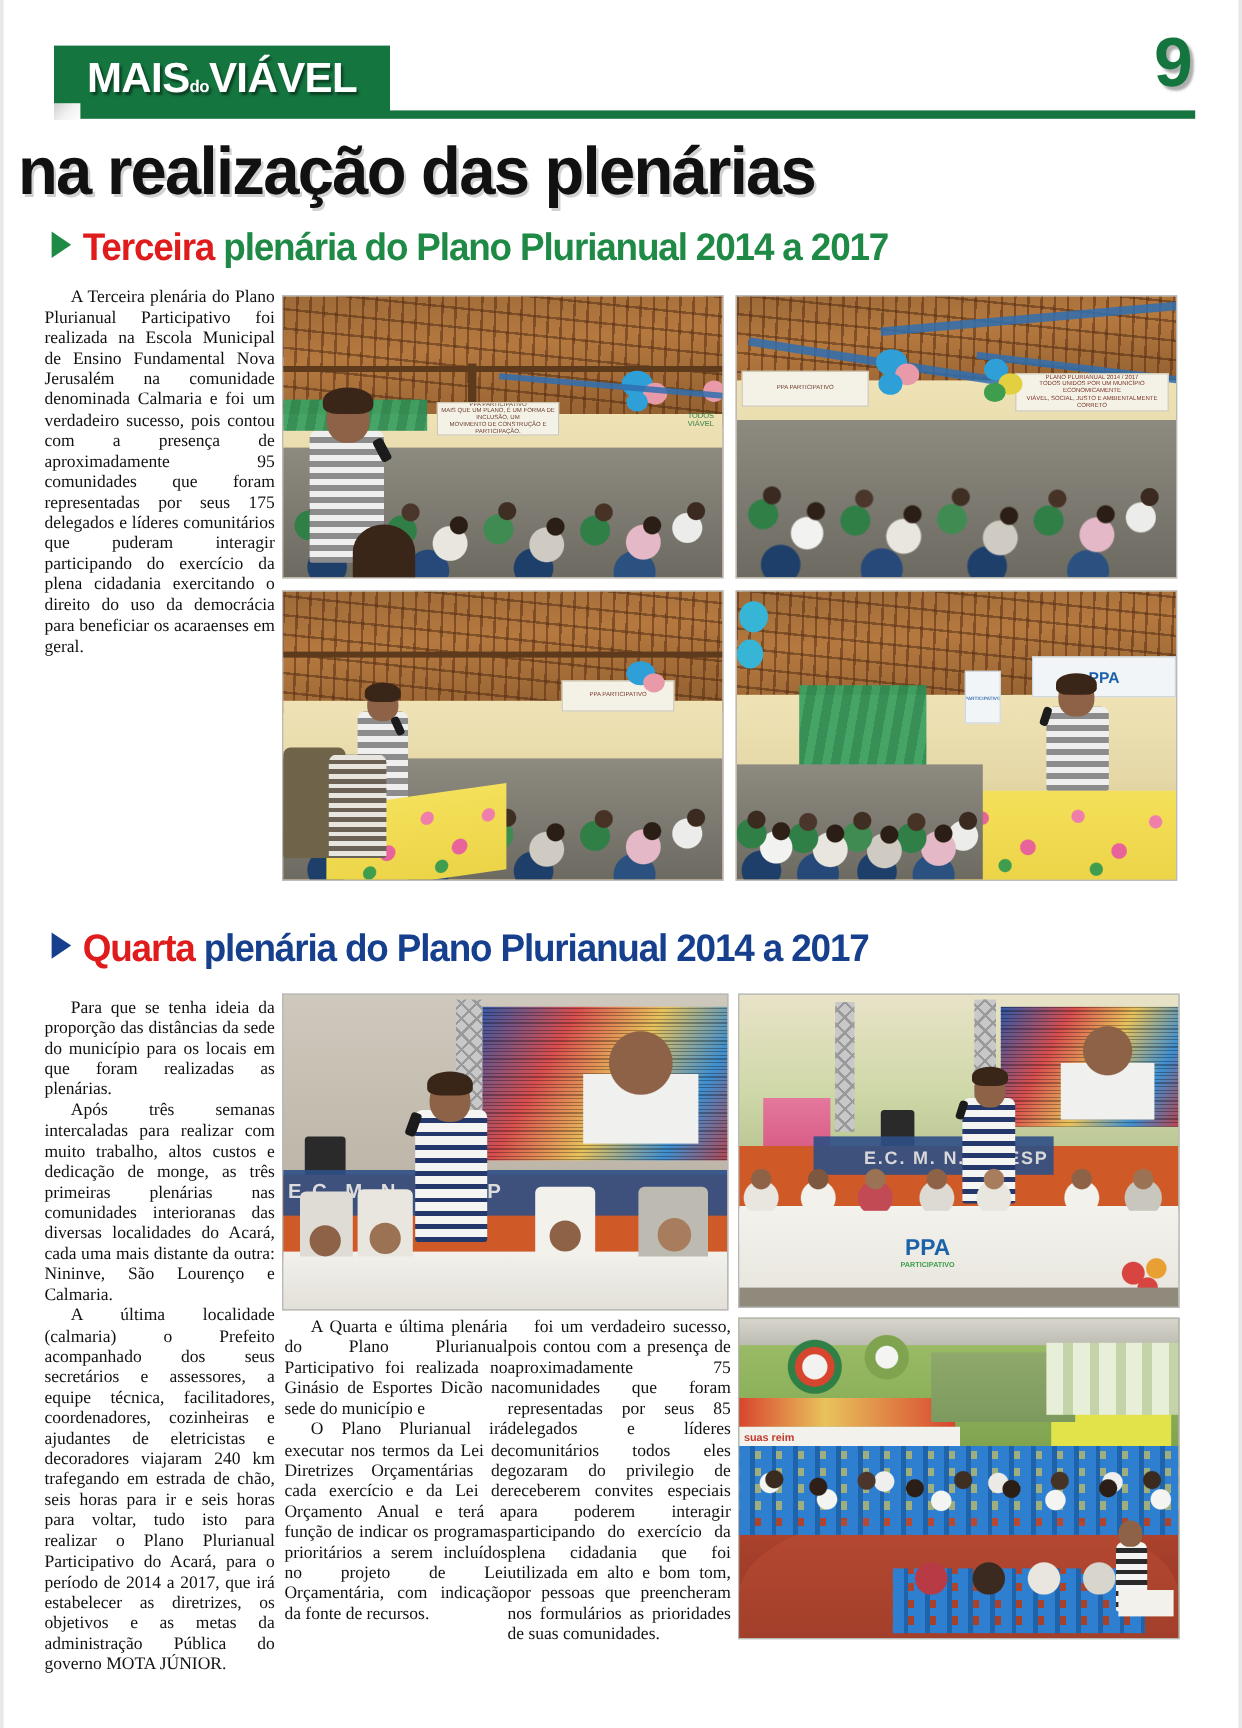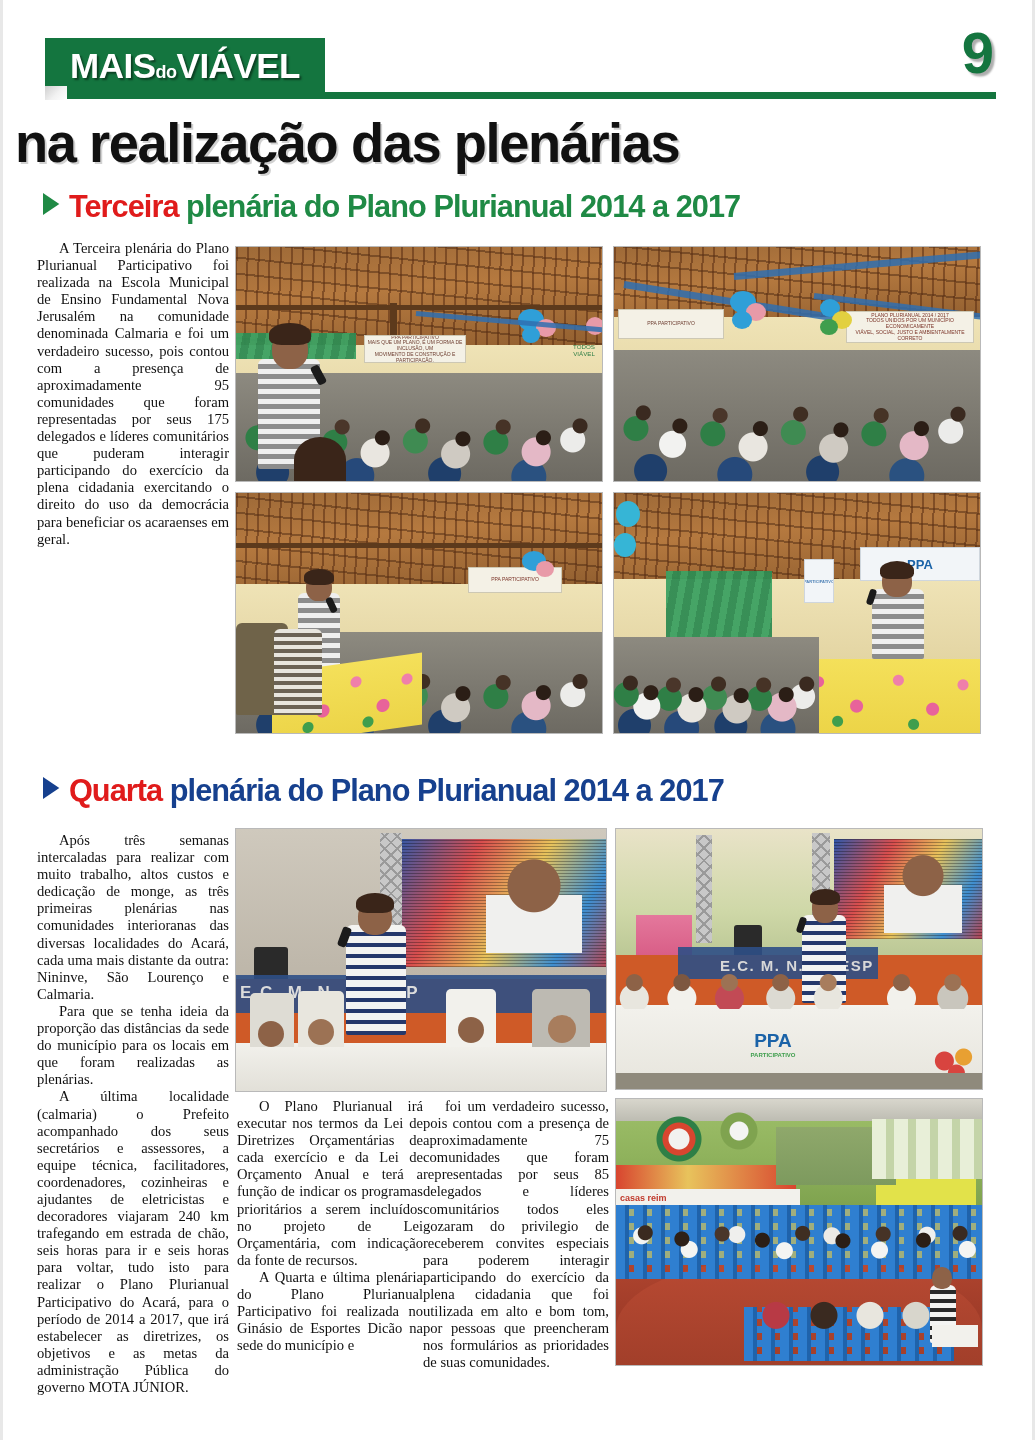--- a/index.html
+++ b/index.html
@@ -29,21 +29,21 @@
     position:absolute;left:42px;top:86px;width:22px;height:14px;
     background:linear-gradient(135deg,#cfcfcf 0%,#f2f2f2 55%,#ffffff 100%);
     z-index:3;
   }
   .logo-text{
     font-family:"Liberation Sans", sans-serif;
     font-weight:bold;color:#ffffff;font-size:35px;letter-spacing:-0.5px;
     text-shadow:2px 2px 2px rgba(0,0,0,.45);
     white-space:nowrap;
   }
-  .logo-text .small{font-size:18px;}
+  .logo-text .small{font-size:14px;}
   .edition-line{
     position:absolute;left:385px;top:60px;
     font-family:"Liberation Sans", sans-serif;
     font-size:14.5px;color:#1a1a1a;letter-spacing:-0.2px;white-space:nowrap;
   }
   .page-num{
     position:absolute;right:44px;top:24px;
     font-family:"Liberation Sans", sans-serif;
     font-weight:bold;font-size:58px;line-height:1;
     color:#14753f;text-shadow:3px 3px 2px rgba(0,0,0,.32);
@@ -348,22 +348,22 @@
     <div class="crowd" style="width:56%;height:40%;"></div>
     <div class="heads" style="width:56%;height:40%;bottom:0;"></div>
   </div>
 
   <div class="sec-head" id="sec-four">
     <span class="tri blue"></span><span class="sec-red">Quarta</span>
     <span class="sec-blue">plenária do Plano Plurianual 2014 a 2017</span>
   </div>
 
   <div class="col" id="col-b">
+    <p>Para que se tenha ideia da proporção das distâncias da sede do município para os locais em que foram realizadas as plenárias.</p>
     <p>Após três semanas intercaladas para realizar com muito trabalho, altos custos e dedicação de monge, as três primeiras plenárias nas comunidades interioranas das diversas localidades do Acará, cada uma mais distante da outra: Nininve, São Lourenço e Calmaria.</p>
-    <p>Para que se tenha ideia da proporção das distâncias da sede do município para os locais em que foram realizadas as plenárias.</p>
     <p>A última localidade (calmaria) o Prefeito acompanhado dos seus secretários e assessores, a equipe técnica, facilitadores, coordenadores, cozinheiras e ajudantes de eletricistas e decoradores viajaram 240 km trafegando em estrada de chão, seis horas para ir e seis horas para voltar, tudo isto para realizar o Plano Plurianual Participativo do Acará, para o período de 2014 a 2017, que irá estabelecer as diretrizes, os objetivos e as metas da administração Pública do governo MOTA JÚNIOR.</p>
   </div>
 
   <div class="photo" style="left:232px;top:828px;width:372px;height:264px;background:#b8b3a8;">
     <div style="position:absolute;left:0;top:0;width:100%;height:56%;background:linear-gradient(180deg,#cfc9bd 0%,#bdb6a9 100%);"></div>
     <div class="screen-led" style="left:162px;top:10px;width:210px;height:128px;"></div>
     <div style="position:absolute;left:250px;top:28px;width:96px;height:96px;background:radial-gradient(circle at 50% 30%,#8d6247 0 26px,rgba(0,0,0,0) 27px),linear-gradient(180deg,rgba(0,0,0,0) 40%,#f0f0ee 40%);"></div>
     <div class="truss" style="left:144px;top:4px;width:22px;height:140px;"></div>
     <div style="position:absolute;left:18px;top:118px;width:34px;height:56px;background:#2a2a2a;border-radius:3px;"></div>
     <div class="speaker-orange" style="left:0;top:150px;width:100%;height:70px;"></div>
@@ -420,35 +420,35 @@
       radial-gradient(circle at 31% 60%, #9c7254 0 8px, rgba(0,0,0,0) 9px),
       radial-gradient(circle at 45% 60%, #8d6247 0 8px, rgba(0,0,0,0) 9px),
       radial-gradient(circle at 58% 60%, #a87d5d 0 8px, rgba(0,0,0,0) 9px),
       radial-gradient(circle at 78% 60%, #8d6247 0 8px, rgba(0,0,0,0) 9px),
       radial-gradient(circle at 92% 60%, #9c7254 0 8px, rgba(0,0,0,0) 9px);"></div>
     <div style="position:absolute;right:4px;bottom:4px;width:48px;height:40px;background:radial-gradient(circle at 30% 40%,#d8443f 0 9px,rgba(0,0,0,0) 10px),radial-gradient(circle at 70% 30%,#e8a032 0 8px,rgba(0,0,0,0) 9px),radial-gradient(circle at 55% 70%,#d8443f 0 8px,rgba(0,0,0,0) 9px);"></div>
     <div style="position:absolute;left:0;bottom:0;width:100%;height:16px;background:#8f8a7c;"></div>
   </div>
 
   <div class="col" id="col-c">
+    <p>A Quarta e última plenária do Plano Plurianual Participativo foi realizada no Ginásio de Esportes Dicão na sede do município e</p>
     <p>O Plano Plurianual irá executar nos termos da Lei de Diretrizes Orçamentárias de cada exercício e da Lei de Orçamento Anual e terá a função de indicar os programas prioritários a serem incluídos no projeto de Lei Orçamentária, com indicação da fonte de recursos.</p>
-    <p>A Quarta e última plenária do Plano Plurianual Participativo foi realizada no Ginásio de Esportes Dicão na sede do município e</p>
   </div>
 
   <div class="col" id="col-d">
     <p>foi um verdadeiro sucesso, pois contou com a presença de aproximadamente 75 comunidades que foram representadas por seus 85 delegados e líderes comunitários todos eles gozaram do privilegio de receberem convites especiais para poderem interagir participando do exercício da plena cidadania que foi utilizada em alto e bom tom, por pessoas que preencheram nos formulários as prioridades de suas comunidades.</p>
   </div>
 
   <div class="photo" style="left:612px;top:1098px;width:368px;height:268px;background:#9fae7e;">
     <div class="gym-wall" style="height:40%;"></div>
     <div style="position:absolute;left:0;top:0;width:100%;height:22px;background:linear-gradient(180deg,#d8d6cc 0%,#bdbcb2 100%);"></div>
     <div style="position:absolute;left:28px;top:14px;width:70px;height:52px;background:radial-gradient(circle at 50% 50%,#f2f2f0 0 10px,#d8452f 11px 16px,#2f7f46 17px 22px,rgba(0,0,0,0) 23px);"></div>
     <div style="position:absolute;left:100px;top:12px;width:46px;height:40px;background:radial-gradient(circle at 50% 50%,#f4f4f2 0 9px,#7fa34f 10px 18px,rgba(0,0,0,0) 19px);"></div>
     <div style="position:absolute;left:0;top:66px;width:180px;height:24px;background:linear-gradient(90deg,#d8452f 0%,#e8c35c 40%,#d8452f 100%);"></div>
-    <div style="position:absolute;left:0;top:90px;width:180px;height:18px;background:#f2f1ec;font-family:'Liberation Sans',sans-serif;font-weight:bold;font-size:9px;color:#c0392b;padding-left:4px;line-height:18px;">casas reim</div>
+    <div style="position:absolute;left:0;top:90px;width:180px;height:18px;background:#f2f1ec;font-family:'Liberation Sans',sans-serif;font-weight:bold;font-size:9px;color:#c0392b;padding-left:4px;line-height:18px;">suas reim</div>
     <div style="position:absolute;right:6px;top:72px;width:96px;height:30px;background:#e2e24a;font-family:'Liberation Sans',sans-serif;font-size:6px;color:#c0392b;padding:2px;line-height:1.1;">casas r</div>
     <div style="position:absolute;left:160px;top:28px;width:120px;height:58px;background:linear-gradient(180deg,#8fa86b 0%,#7d9a5e 100%);"></div>
     <div style="position:absolute;right:0;top:20px;width:110px;height:60px;background:repeating-linear-gradient(90deg,#e8efd8 0 14px,#c4d4a8 14px 22px);"></div>
     <div class="gym-floor" style="height:40%;"></div>
     <div style="position:absolute;left:0;bottom:0;width:100%;height:106px;border-top-left-radius:160px 70px;border-top-right-radius:160px 70px;background:linear-gradient(180deg,#b94a33 0%,#a23f2a 100%);"></div>
     <div class="gym-seats" style="left:0;top:106px;width:100%;height:74px;"></div>
     <div class="shirts-white" style="left:0;top:112px;width:100%;height:62px;"></div>
     <div class="heads" style="left:0;top:104px;width:100%;height:62px;"></div>
     <div class="gym-seats" style="left:128px;bottom:4px;width:210px;height:54px;"></div>
     <div style="position:absolute;left:140px;bottom:36px;width:200px;height:34px;background:

